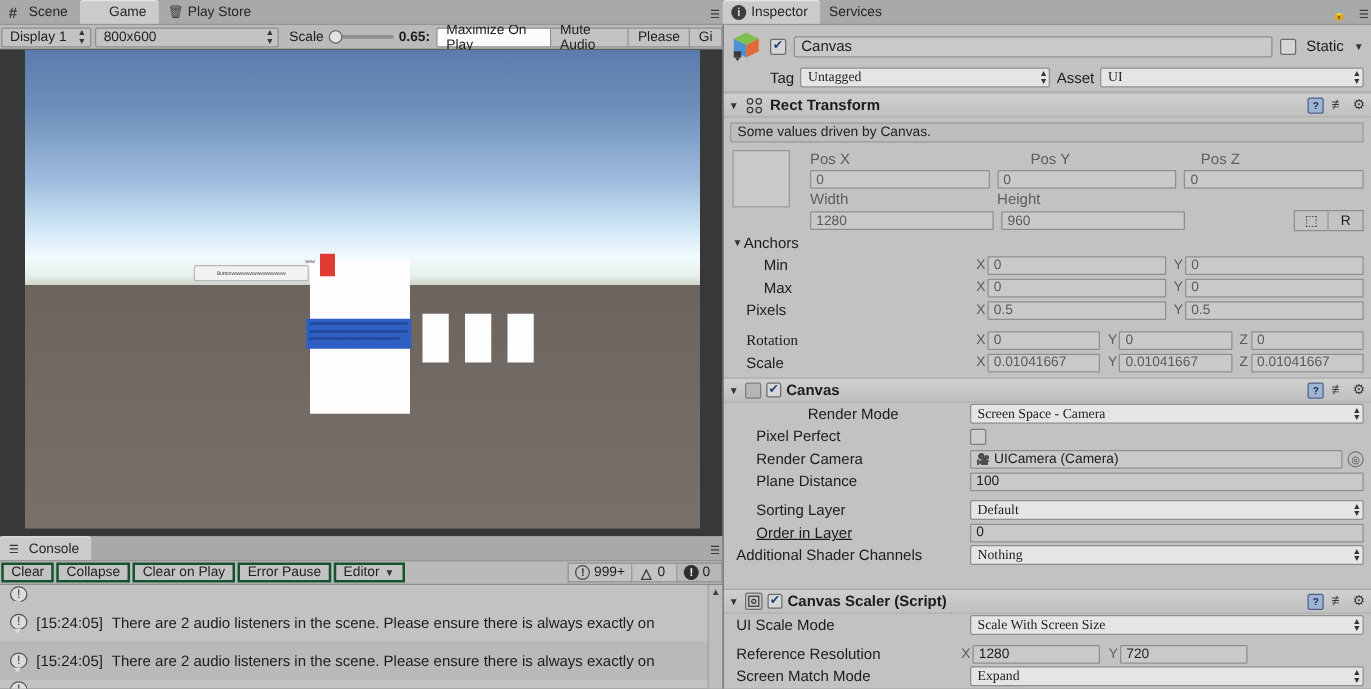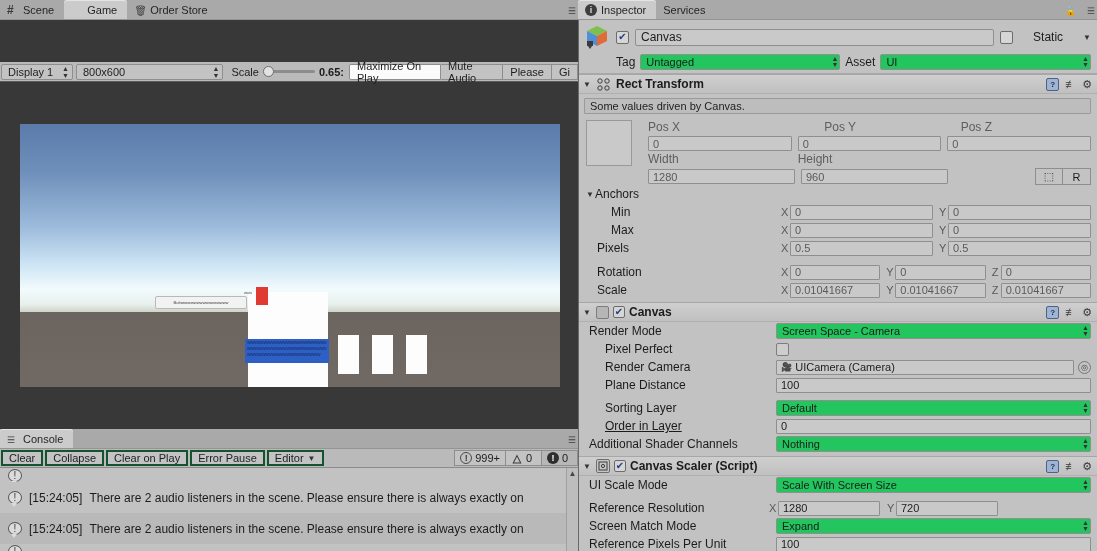--- a/index.html
+++ b/index.html
@@ -8,21 +8,21 @@
     background: #383838;
     font-family: "Liberation Sans", sans-serif;
     font-size: 11px;
     color: #1c1c1c;
     overflow: hidden;
     -webkit-font-smoothing: none;
   }
   .root { position: relative; width: 1097px; height: 551px; display: flex; }
 
   
-  .left-col { width: 578px; height: 551px; display: flex; flex-direction: column; background: #383838; gap: 42px; }
+  .left-col { width: 578px; height: 551px; display: flex; flex-direction: column; background: #383838; }
 
   
   .tabstrip {
     height: 20px; background: #aaa9aa; display: flex; align-items: flex-end;
     position: relative; border-bottom: 1px solid #949494;
   }
   .tab {
     height: 19px; padding: 0 10px 0 7px; display: flex; align-items: center; gap: 4px;
     font-size: 11px; color: #252525; background: transparent; border: none;
     border-top-left-radius: 3px; border-top-right-radius: 3px;
@@ -172,28 +172,28 @@
   .cube-svg { width: 26px; height: 26px; display: block; }
   .cb {
     width: 13px; height: 13px; border: 1px solid #6c6c6c; background: #d6d6d6; border-radius: 2px;
     display: inline-flex; align-items: center; justify-content: center; flex: none;
   }
   .cb.checked::after { content: "\2714"; font-size: 10px; color: #1f3f7f; line-height: 10px; }
   .name-field {
     flex: 1; height: 17px; background: #c9c9c9; border: 1px solid #8f8f8f; border-radius: 2px;
     display: flex; align-items: center; padding: 0 5px; font-size: 12px; color: #1c1c1c;
   }
-  .static-wrap { display: flex; align-items: center; gap: 20px; font-size: 12px; }
+  .static-wrap { display: flex; align-items: center; gap: 8px; font-size: 12px; }
   .tri-down { font-size: 8px; color: #333; }
   .go-row2 { display: flex; align-items: center; gap: 5px; margin-top: 4px; padding-left: 32px; }
   .lbl { font-size: 12px; color: #1c1c1c; white-space: nowrap; }
   .dd {
-    height: 16px; background: #22c55e; border: 1px solid #8f8f8f; border-radius: 2px;
+    height: 16px; background: #e5e5e5; border: 1px solid #8f8f8f; border-radius: 2px;
     display: flex; align-items: center; justify-content: space-between; padding: 0 1px 0 5px;
-    font-size: 11px; color: #1c1c1c;
+    font-size: 11px; color: #1c1c1c; font-family: Liberation Serif, serif;
   }
   .dd .arr { font-size: 7px; line-height: 6px; color: #333; display:flex; flex-direction:column; }
 
   
   .comp { border-top: 1px solid #a7a7a7; background: #c2c2c2; }
   .comp-head {
     height: 19px; display: flex; align-items: center; gap: 4px; padding: 0 5px;
     background: linear-gradient(to bottom,#cfcfcf,#c0c0c0); border-bottom: 1px solid #b0b0b0;
   }
   .foldout { font-size: 8px; color: #333; width: 9px; }
@@ -253,21 +253,21 @@
       <div class="tab">
         <span class="tab-icon ico-grid"></span>
         <span>Scene</span>
       </div>
       <div class="tab active">
         <span class="tab-icon"><span class="ico-pac"></span></span>
         <span>Game</span>
       </div>
       <div class="tab">
         <span class="tab-icon ico-bag"></span>
-        <span>Order Store</span>
+        <span>Play Store</span>
       </div>
       <span class="strip-menu">☰</span>
     </div>
 
     <div class="gametoolbar">
       <div class="tb-dd" style="width:82px;">
         <span>Display 1</span>
         <span class="dd-arrows">▲<span>▼</span></span>
       </div>
       <div class="tb-dd" style="width:170px;">
@@ -523,21 +523,21 @@
         <span class="field lightv" style="flex:1;">
             <span>0.5</span>
           </span>
         <span class="axis" style="margin-left:6px;">Y</span>
         <span class="field lightv" style="flex:1;">
             <span>0.5</span>
           </span>
       </div>
       <div style="height:6px;"></div>
       <div class="prow">
-        <span class="pname" style="width:195px; padding-left:11px;">Rotation</span>
+        <span class="pname" style="width:195px; padding-left:11px;font-family:Liberation Serif, serif;">Rotation</span>
         <span class="axis">X</span>
         <span class="field lightv" style="flex:1;">
             <span>0</span>
           </span>
         <span class="axis" style="margin-left:6px;">Y</span>
         <span class="field lightv" style="flex:1;">
             <span>0</span>
           </span>
         <span class="axis" style="margin-left:6px;">Z</span>
         <span class="field lightv" style="flex:1;">
@@ -567,21 +567,21 @@
         <span class="comp-ico-box"></span>
         <span class="cb checked" style="width:12px;height:12px;"></span>
         <span class="comp-title">Canvas</span>
         <span class="comp-icons">
           <span class="ic-help">?</span>
           <span class="ic-preset">≢</span>
           <span class="ic-gear">⚙</span>
         </span>
       </div>
       <div class="prow">
-        <span class="pname" style="width:190px; padding-left:3px;">Render Mode</span>
+        <span class="pname" style="width:190px; padding-left:3px;text-align:center;">Render Mode</span>
         <span class="dd" style="flex:1;">
           <span>Screen Space - Camera</span>
           <span class="arr">▲<span>▼</span></span>
         </span>
       </div>
       <div class="prow">
         <span class="pname" style="width:190px; padding-left:19px;">Pixel Perfect</span>
         <span class="cb-sm"></span>
       </div>
       <div class="prow">
@@ -605,21 +605,21 @@
           <span>Default</span>
           <span class="arr">▲<span>▼</span></span>
         </span>
       </div>
       <div class="prow">
         <span class="pname" style="width:190px; padding-left:19px;text-decoration:underline;">Order in Layer</span>
         <span class="field" style="flex:1; color:#1c1c1c;">
             <span>0</span>
           </span>
       </div>
-      <div class="prow" style="margin-bottom:3px;">
+      <div class="prow" style="margin-bottom:18px;">
         <span class="pname" style="width:190px; padding-left:3px;">Additional Shader Channels</span>
         <span class="dd" style="flex:1;">
           <span>Nothing</span>
           <span class="arr">▲<span>▼</span></span>
         </span>
       </div>
     </div>
 
     <div class="comp">
       <div class="comp-head">

